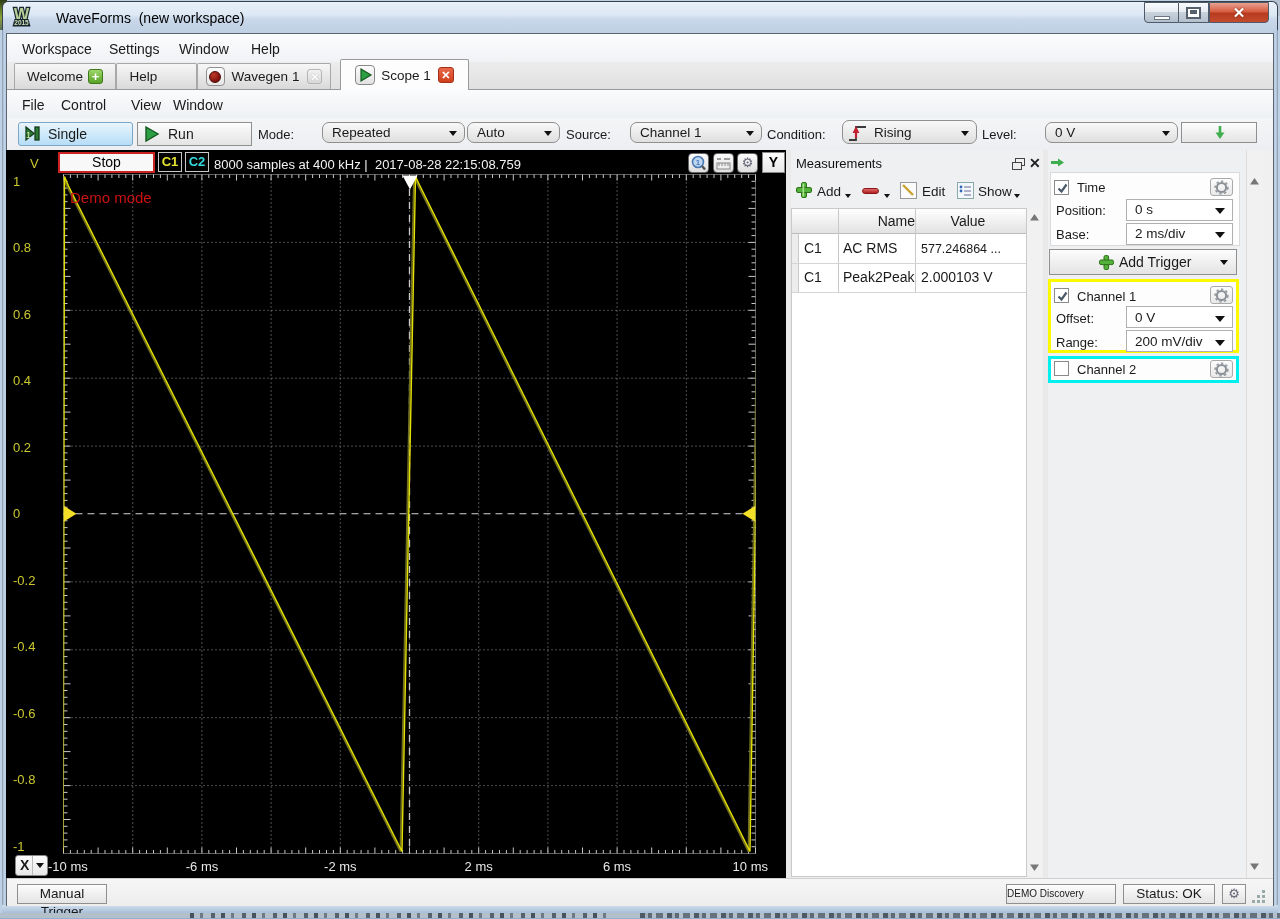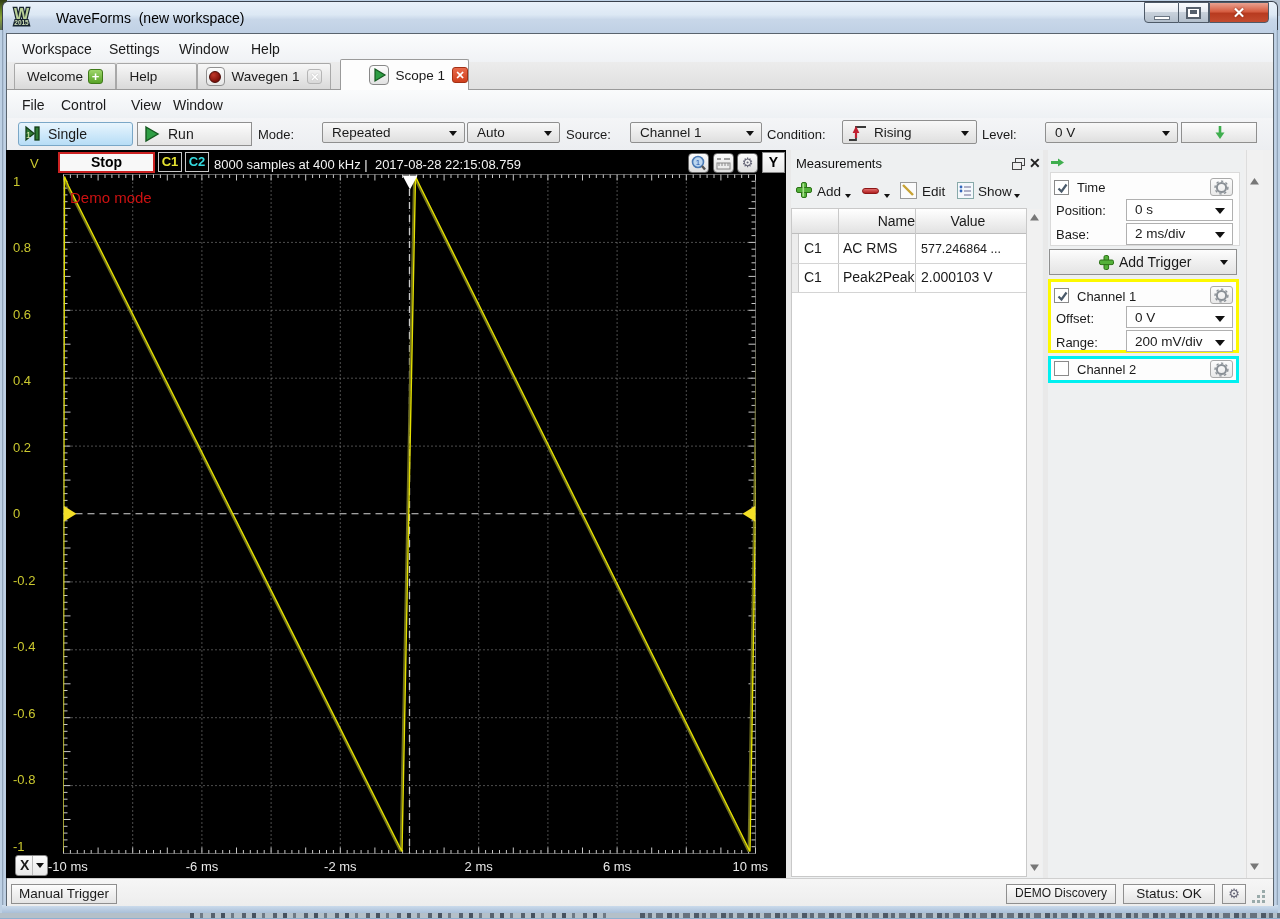--- a/index.html
+++ b/index.html
@@ -1,19 +1,19 @@
 <!DOCTYPE html>
 <html><head><meta charset="utf-8">
 <style>
 *{margin:0;padding:0;box-sizing:border-box}
 html,body{width:1280px;height:919px;overflow:hidden}
 body{font-family:"Liberation Sans",sans-serif;background:#bdd0e4;position:relative;font-size:13px;color:#1a1a1a}
 .abs{position:absolute}
 .btn{background:linear-gradient(#fdfdfd,#f1f1f1 45%,#e4e4e4);border:1px solid #8f8f8f;border-radius:0}
-.combo{background:linear-gradient(#f8f8f8,#ededed 45%,#dfdfdf);border:1px solid #8f8f8f;border-radius:2px;position:absolute;height:21px}
+.combo{background:linear-gradient(#f8f8f8,#ededed 45%,#dfdfdf);border:1px solid #8f8f8f;border-radius:7px;position:absolute;height:21px}
 .combo .tx{position:absolute;left:9px;top:2px;font-size:13.5px;white-space:nowrap}
 .caret{position:absolute;right:7px;top:8px;width:0;height:0;border-left:4.5px solid transparent;border-right:4.5px solid transparent;border-top:5px solid #111}
 .wcombo{background:#fff;border:1px solid #b0b0b0;position:absolute;height:22px}
 .wcombo .tx{position:absolute;left:8px;top:2.5px;font-size:13.5px;white-space:nowrap}
 .lbl{position:absolute;font-size:13px;white-space:nowrap}
 .cb{position:absolute;width:15px;height:15px;background:#fff;border:1px solid #8a8a8a}
 .gear{position:absolute;width:23px;height:18px;border:1px solid #aaa;border-radius:3px;background:linear-gradient(#fcfcfc,#e9e9e9);text-align:center}
 </style></head>
 <body>
 <div class="abs" style="left:0;top:0;width:7px;height:30px;background:linear-gradient(#2e3c14,#6b8a28 40%,#8aa23c 60%,#5c6e55)"></div>
@@ -48,21 +48,21 @@
 <div class="abs" style="left:179px;top:41px;font-size:14px">Window</div>
 <div class="abs" style="left:251px;top:41px;font-size:14px">Help</div>
 <div class="abs" style="left:7px;top:62px;width:1266px;height:28px;background:linear-gradient(#ececec,#e0e0e0);border-bottom:1px solid #9a9a9a"></div>
 <div class="abs" style="left:14px;top:63px;width:102px;height:26px;background:linear-gradient(#f7f7f7,#e8e8e8 50%,#d9d9d9);border:1px solid #a8a8a8;border-bottom:none;border-radius:2px 2px 0 0;display:flex;align-items:center;justify-content:center;font-size:13.5px">Welcome<span style="display:inline-block;width:15px;height:15px;margin-left:5px;border-radius:3px;background:linear-gradient(#9ed66b,#58a327);border:1px solid #3f7a1a;color:#fff;font-weight:bold;font-size:13px;line-height:13px;text-align:center">+</span></div>
 <div class="abs" style="left:116px;top:63px;width:81px;height:26px;background:linear-gradient(#f7f7f7,#e8e8e8 50%,#d9d9d9);border:1px solid #a8a8a8;border-bottom:none;border-radius:2px 2px 0 0;display:flex;align-items:center;justify-content:center;font-size:13.5px">
     <span style="margin-right:26px">Help</span>
   </div>
 <div class="abs" style="left:197px;top:63px;width:134px;height:26px;background:linear-gradient(#f7f7f7,#e8e8e8 50%,#d9d9d9);border:1px solid #a8a8a8;border-bottom:none;border-radius:2px 2px 0 0;display:flex;align-items:center;justify-content:center;font-size:13.5px"><span style="display:inline-block;width:19px;height:19px;margin-right:7px;border-radius:4px;background:linear-gradient(#fcfcfc,#e6e6e6);border:1px solid #909090;position:relative">
       <span style="position:absolute;left:2.5px;top:2.5px;width:12px;height:12px;border-radius:7px;background:radial-gradient(circle at 35% 30%,#c0392b,#7e120b 70%);border:1px solid #4a0a05"></span>
     </span>Wavegen 1<span style="display:inline-block;width:15px;height:15px;margin-left:8px;border-radius:3px;background:linear-gradient(#f2f2f2,#d8d8d8);border:1px solid #b5b5b5;color:#fff;font-weight:bold;font-size:11px;line-height:14px;text-align:center;text-shadow:0 0 1px #999">✕</span></div>
-<div class="abs" style="left:340px;top:59px;width:129px;height:31px;background:#fdfdfd;border:1px solid #9a9a9a;border-bottom:none;border-radius:2px 2px 0 0;display:flex;align-items:center;justify-content:flex-end;font-size:13.5px">
+<div class="abs" style="left:340px;top:59px;width:129px;height:31px;background:#fdfdfd;border:1px solid #9a9a9a;border-bottom:none;border-radius:2px 2px 0 0;display:flex;align-items:center;justify-content:center;font-size:13.5px">
 <span style="display:inline-block;width:20px;height:20px;margin-right:6px;border-radius:4px;background:linear-gradient(#fcfcfc,#e2e2e2);border:1px solid #888;position:relative">
       <svg width="18" height="18" style="position:absolute;left:0;top:0">
         <polygon points="5,3 15,9 5,15" fill="#2e9e44" stroke="#14581f" stroke-width="1.2"></polygon>
       </svg>
     </span>
 Scope 1<span style="display:inline-block;width:16px;height:16px;margin-left:7px;border-radius:3px;background:linear-gradient(#e8694a,#cf3f1c);border:1px solid #a33014;color:#fff;font-weight:bold;font-size:11px;line-height:15px;text-align:center">✕</span></div>
 <div class="abs" style="left:7px;top:90px;width:1266px;height:28px;background:linear-gradient(#fafbfc,#eef1f4)"></div>
 <div class="abs" style="left:22px;top:97px;font-size:14px">File</div>
 <div class="abs" style="left:61px;top:97px;font-size:14px">Control</div>
 <div class="abs" style="left:131px;top:97px;font-size:14px">View</div>
@@ -111,21 +111,21 @@
     <span class="tx">0 V</span>
     <span class="caret"></span>
   </div>
 <div class="abs btn" style="left:1181px;top:122px;width:76px;height:21px">
     <svg width="14" height="16" style="position:absolute;left:31px;top:2px">
       <line x1="7" y1="1" x2="7" y2="9" stroke="#3fae4e" stroke-width="2.6"></line>
       <polygon points="7,14 2.5,7.5 11.5,7.5" fill="#3fae4e"></polygon>
     </svg>
   </div>
 <div class="abs" style="left:6px;top:150px;width:780px;height:728px;background:#000"></div>
-<div class="abs" style="left:58px;top:151.5px;width:97px;height:21.5px;background:#f8f8f8;border:2px solid #cc2222;display:flex;align-items:center;justify-content:center;font-weight:bold;font-size:14px;color:#000">Stop</div>
+<div class="abs" style="left:58px;top:151.5px;width:97px;height:21.5px;background:#f8f8f8;border:2px solid #cc2222;display:flex;align-items:center;justify-content:center;font-weight:normal;font-size:14px;color:#000">Stop</div>
 <div class="abs" style="left:158px;top:152px;width:24px;height:20px;background:#000;border:1.5px solid #c8c8c8;color:#e6e330;font-weight:bold;font-size:13px;text-align:center;line-height:17px">C1</div>
 <div class="abs" style="left:185px;top:152px;width:24px;height:20px;background:#000;border:1.5px solid #c8c8c8;color:#35dbe0;font-weight:bold;font-size:13px;text-align:center;line-height:17px">C2</div>
 <div class="abs" style="left:214px;top:156.5px;color:#f2f2f2;font-size:13px">8000 samples at 400 kHz&nbsp;|&nbsp; 2017-08-28 22:15:08.759</div>
 <div class="abs" style="left:688px;top:152.5px;width:21px;height:20px;border:1px solid #666;border-radius:4px;background:linear-gradient(#fcfcfc,#dedede)"><svg width="19" height="18">
       <circle cx="9" cy="8" r="5.5" fill="#bcd6ef" stroke="#4a7ab5" stroke-width="1.6"></circle>
       <line x1="13" y1="12" x2="16" y2="15.5" stroke="#555" stroke-width="2.4"></line>
       <text x="9" y="11" font-size="8px" fill="#2255aa" text-anchor="middle">1</text>
     </svg></div>
 <div class="abs" style="left:712.5px;top:152.5px;width:21px;height:20px;border:1px solid #666;border-radius:4px;background:linear-gradient(#fcfcfc,#dedede)"><svg width="19" height="18">
       <line x1="3" y1="5" x2="7" y2="5" stroke="#777" stroke-width="1.4"></line>
@@ -720,22 +720,22 @@
       <circle cx="7.5" cy="7.5" r="6.4" fill="none" stroke="#8a9096" stroke-width="1.4" stroke-dasharray="2.4 2.4"></circle>
     </svg></span>
 <div class="abs" style="left:1246px;top:150px;width:17px;height:728px;background:#f1f1f1;border-left:1px solid #ddd"></div>
 <svg class="abs" style="left:1249px;top:177px" width="11" height="9">
     <polygon points="5.5,1 10,7.5 1,7.5" fill="#777"></polygon>
   </svg>
 <svg class="abs" style="left:1249px;top:862px" width="11" height="9">
     <polygon points="5.5,8 10,1.5 1,1.5" fill="#777"></polygon>
   </svg>
 <div class="abs" style="left:7px;top:878px;width:1266px;height:28px;background:linear-gradient(#f6f6f6,#ededed);border-top:1px solid #cfcfcf"></div>
-<div class="abs btn" style="left:11px;top:883.5px;width:106px;height:20px;text-align:center;line-height:18px;font-size:13.5px">Manual Trigger</div>
-<div class="abs btn" style="left:1006px;top:884px;width:110px;height:19.5px;text-align:center;line-height:17px;font-size:12px">DEMO Discovery</div>
+<div class="abs btn" style="left:17px;top:883.5px;width:90px;height:20px;text-align:center;line-height:18px;font-size:13.5px">Manual Trigger</div>
+<div class="abs btn" style="left:1006px;top:884px;width:110px;height:19.5px;text-align:left;line-height:17px;font-size:10px">DEMO Discovery</div>
 <div class="abs btn" style="left:1123px;top:884px;width:92px;height:19.5px;text-align:center;line-height:17px;font-size:13.5px">Status: OK</div>
 <div class="abs btn" style="left:1222px;top:884px;width:24px;height:19.5px;text-align:center;line-height:17px;font-size:13px;color:#667">⚙</div>
 <svg class="abs" style="left:1252px;top:890px" width="14" height="14">
     <g fill="#9aa">
       <rect x="10" y="0" width="3" height="3"></rect>
       <rect x="10" y="5" width="3" height="3"></rect>
       <rect x="10" y="10" width="3" height="3"></rect>
       <rect x="5" y="5" width="3" height="3"></rect>
       <rect x="5" y="10" width="3" height="3"></rect>
       <rect x="0" y="10" width="3" height="3"></rect>

